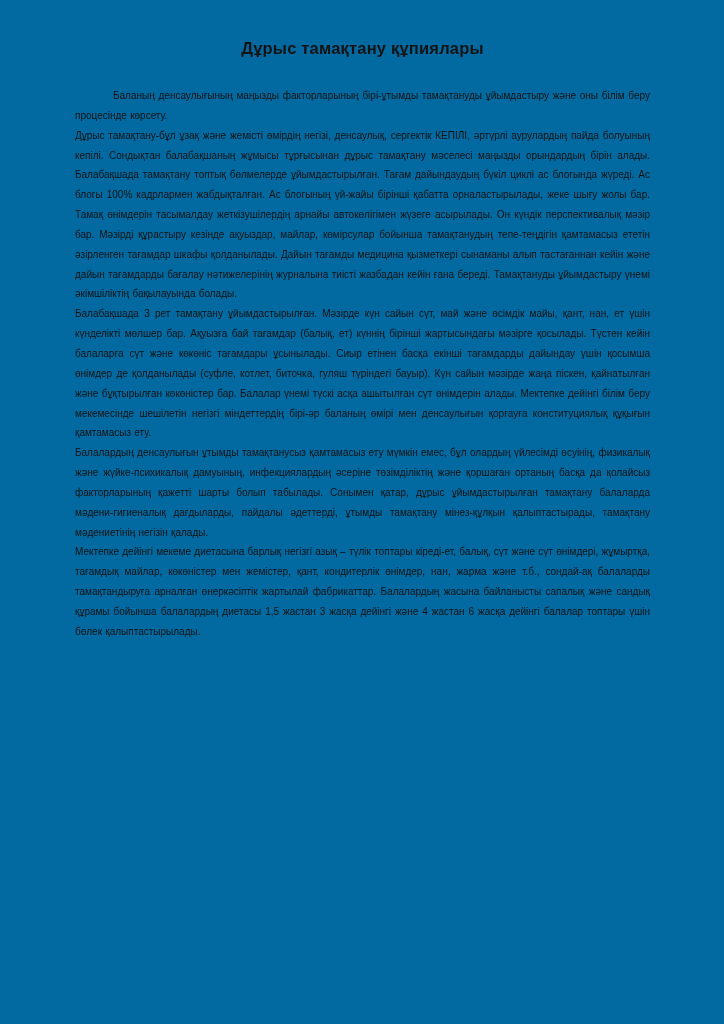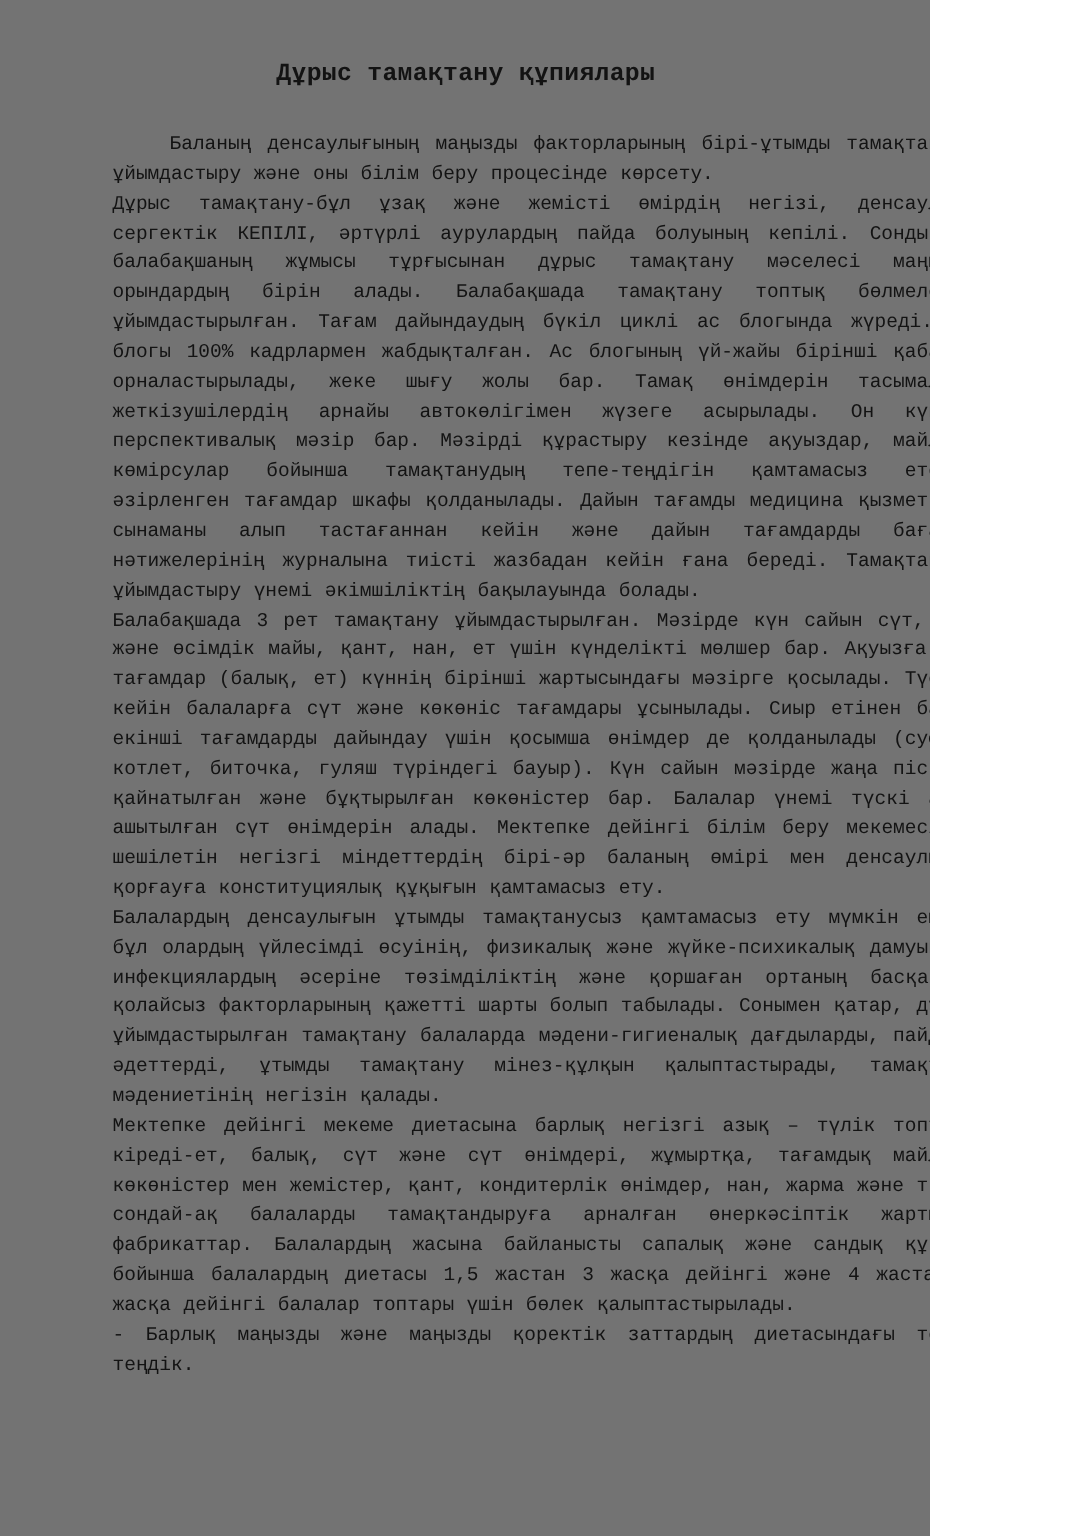--- a/index.html
+++ b/index.html
@@ -2,44 +2,44 @@
 <html><head>
 <meta charset="utf-8">
 <style>
   html, body {
     margin: 0;
     padding: 0;
     background: #ffffff;
   }
   .page {
     position: relative;
-    width: 620px;
+    width: 724px;
     height: 1024px;
-    background: #737373;
+    background: #0369a1;
     color: #131313;
-    font-family: Liberation Mono, monospace;
+    font-family: Liberation Sans, sans-serif;
     box-sizing: border-box;
     padding: 38px 74px 0 75px;
     overflow: hidden;
   }
   .doc-title {
     font-size: 16.5px;
     line-height: 21px;
     font-weight: bold;
     text-align: center;
     margin: 0 0 27px 0;
     letter-spacing: 0.2px;
   }
   .doc-body {
     width: 575px;
   }
   .para {
     margin: 0;
     padding: 0;
-    font-size: 13px;
+    font-size: 10px;
     line-height: 19.85px;
     text-align: justify;
     word-spacing: 0.5px;
   }
   .para.indent-first {
     text-indent: 38px;
   }
   .bold-lead {
     font-weight: bold;
   }
@@ -48,15 +48,14 @@
 <body>
 
 <div class="page">
   <h1 class="doc-title">Дұрыс тамақтану құпиялары</h1>
   <div class="doc-body">
       <p class="para indent-first">Баланың денсаулығының маңызды факторларының бірі-ұтымды тамақтануды ұйымдастыру және оны білім беру процесінде көрсету.</p>
       <p class="para">Дұрыс тамақтану-бұл ұзақ және жемісті өмірдің негізі, денсаулық, сергектік КЕПІЛІ, әртүрлі аурулардың пайда болуының кепілі. Сондықтан балабақшаның жұмысы тұрғысынан дұрыс тамақтану мәселесі маңызды орындардың бірін алады. Балабақшада тамақтану топтық бөлмелерде ұйымдастырылған. Тағам дайындаудың бүкіл циклі ас блогында жүреді. Ас блогы 100% кадрлармен жабдықталған. Ас блогының үй-жайы бірінші қабатта орналастырылады, жеке шығу жолы бар. Тамақ өнімдерін тасымалдау жеткізушілердің арнайы автокөлігімен жүзеге асырылады. Он күндік перспективалық мәзір бар. Мәзірді құрастыру кезінде ақуыздар, майлар, көмірсулар бойынша тамақтанудың тепе-теңдігін қамтамасыз ететін әзірленген тағамдар шкафы қолданылады. Дайын тағамды медицина қызметкері сынаманы алып тастағаннан кейін және дайын тағамдарды бағалау нәтижелерінің журналына тиісті жазбадан кейін ғана береді. Тамақтануды ұйымдастыру үнемі әкімшіліктің бақылауында болады.</p>
       <p class="para">Балабақшада 3 рет тамақтану ұйымдастырылған. Мәзірде күн сайын сүт, май және өсімдік майы, қант, нан, ет үшін күнделікті мөлшер бар. Ақуызға бай тағамдар (балық, ет) күннің бірінші жартысындағы мәзірге қосылады. Түстен кейін балаларға сүт және көкөніс тағамдары ұсынылады. Сиыр етінен басқа екінші тағамдарды дайындау үшін қосымша өнімдер де қолданылады (суфле, котлет, биточка, гуляш түріндегі бауыр). Күн сайын мәзірде жаңа піскен, қайнатылған және бұқтырылған көкөністер бар. Балалар үнемі түскі асқа ашытылған сүт өнімдерін алады. Мектепке дейінгі білім беру мекемесінде шешілетін негізгі міндеттердің бірі-әр баланың өмірі мен денсаулығын қорғауға конституциялық құқығын қамтамасыз ету.</p>
       <p class="para">Балалардың денсаулығын ұтымды тамақтанусыз қамтамасыз ету мүмкін емес, бұл олардың үйлесімді өсуінің, физикалық және жүйке-психикалық дамуының, инфекциялардың әсеріне төзімділіктің және қоршаған ортаның басқа да қолайсыз факторларының қажетті шарты болып табылады. Сонымен қатар, дұрыс ұйымдастырылған тамақтану балаларда мәдени-гигиеналық дағдыларды, пайдалы әдеттерді, ұтымды тамақтану мінез-құлқын қалыптастырады, тамақтану мәдениетінің негізін қалады.</p>
       <p class="para">Мектепке дейінгі мекеме диетасына барлық негізгі азық – түлік топтары кіреді-ет, балық, сүт және сүт өнімдері, жұмыртқа, тағамдық майлар, көкөністер мен жемістер, қант, кондитерлік өнімдер, нан, жарма және т.б., сондай-ақ балаларды тамақтандыруға арналған өнеркәсіптік жартылай фабрикаттар. Балалардың жасына байланысты сапалық және сандық құрамы бойынша балалардың диетасы 1,5 жастан 3 жасқа дейінгі және 4 жастан 6 жасқа дейінгі балалар топтары үшін бөлек қалыптастырылады.</p>
-      <p class="para">- Барлық маңызды және маңызды қоректік заттардың диетасындағы тепе-теңдік.</p>
     </div>
 </div>
 
 </body></html>

